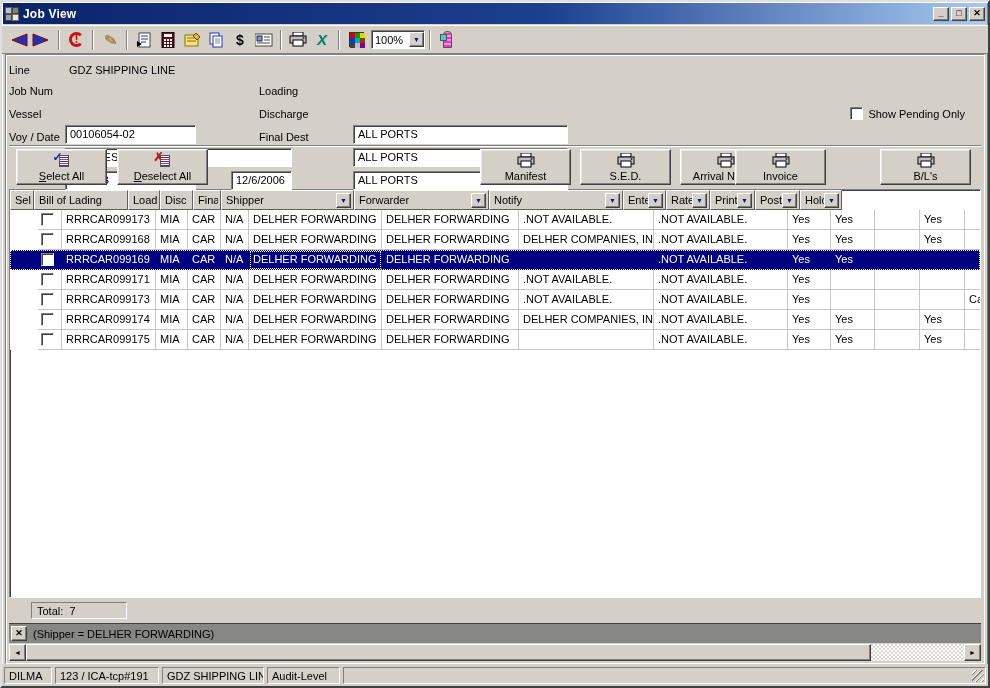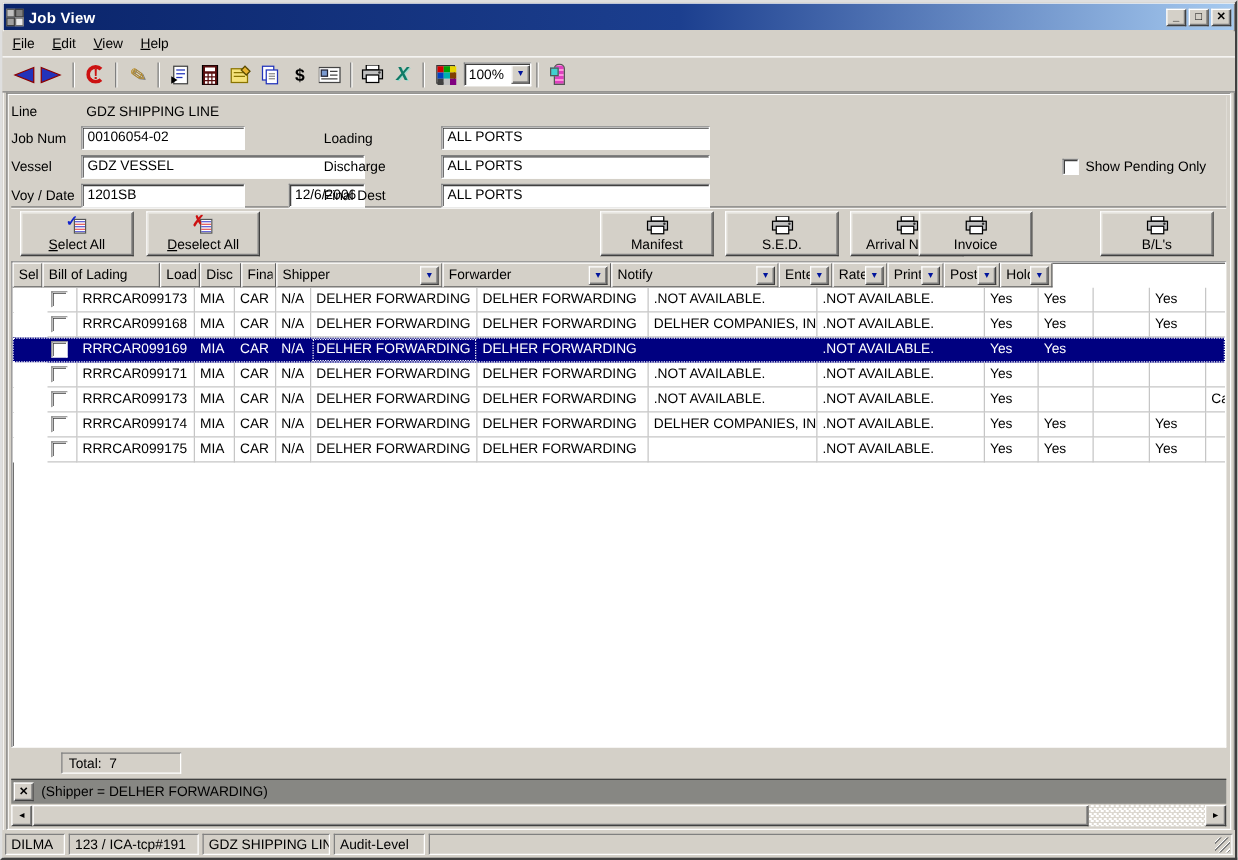--- a/index.html
+++ b/index.html
@@ -83,21 +83,21 @@
     display: flex; flex-direction: column; background: #d4d0c8; padding: 1px 3px 2px 3px;
   }
   
   .form-panel { height: 90px; position: relative; border-bottom: 1px solid #808080; box-shadow: 0 1px 0 #fff; }
   .f-label { position: absolute; text-align: left; }
   .f-static { position: absolute; }
   .f-input {
     position: absolute; height: 19px; background: #fff;
     border: 1px solid; border-color: #808080 #fff #fff #808080;
     box-shadow: inset 1px 1px 0 #404040;
-    padding: 2px 0 0 4px; font-size: 11px;
+    padding: 2px 0 0 4px; font-size: 11px; margin-top: 44px;
   }
   .checkbox-row { position: absolute; right: 16px; top: 51px; display: flex; align-items: center; }
   .checkbox {
     width: 13px; height: 13px; background: #fff;
     border: 1px solid; border-color: #808080 #fff #fff #808080;
     box-shadow: inset 1px 1px 0 #404040;
     margin-right: 5px; flex: none;
   }
   
   .actions-row { height: 43px; display: flex; align-items: center; position: relative; }
@@ -134,21 +134,21 @@
     flex: none; height: 20px; border-right: 1px solid #c6c6c6; border-bottom: 1px solid #c6c6c6;
     padding: 3px 0 0 4px; white-space: nowrap; overflow: hidden;
   }
   .td.c-sel { display: flex; align-items: center; justify-content: center; padding: 0; }
   .tr.selected { background: #000080; color: #fff; outline: 1px dotted #fff; outline-offset: -1px; }
   .tr.selected .td { border-right-color: #000080; border-bottom-color: #000080; }
   .tr.selected .td.focus-cell { outline: 1px dotted #fff; outline-offset: -2px; }
   
   .total-row { height: 25px; display: flex; align-items: center; flex: none; }
   .total-box {
-    margin-left: 40px; width: 96px; height: 17px;
+    margin-left: 22px; width: 96px; height: 17px;
     border: 1px solid; border-color: #808080 #fff #fff #808080;
     background: #d4d0c8; padding: 2px 0 0 5px; white-space: pre;
   }
   .filter-bar {
     height: 20px; background: #878783; display: flex; align-items: center;
     padding: 0 2px; flex: none; border-top: 1px solid #404040;
   }
   .x-btn {
     width: 16px; height: 15px; background: #d4d0c8;
     border: 1px solid; border-color: #fff #404040 #404040 #fff;
@@ -190,26 +190,20 @@
         <i></i>
         <i></i>
         <i></i>
       </span>
     <span class="title-text">Job View</span>
     <span class="win-btn">_</span>
     <span class="win-btn">□</span>
     <span class="win-btn">✕</span>
   </div>
 
-  <div class="menubar" id="menubar">
-      <span class="menu-item"><u>F</u>ile</span>
-      <span class="menu-item"><u>E</u>dit</span>
-      <span class="menu-item"><u>V</u>iew</span>
-      <span class="menu-item"><u>H</u>elp</span>
-    </div>
 
   <div class="toolbar">
     <div class="tb-icon">
       <svg width="20" height="14" viewBox="0 0 20 14">
           <polygon points="19,1 4,7 19,13" fill="#2233bb" stroke="#8b0000"></polygon>
         </svg>
     </div>
     <div class="tb-icon">
       <svg width="20" height="14" viewBox="0 0 20 14">
           <polygon points="1,1 16,7 1,13" fill="#2233bb" stroke="#8b0000"></polygon>

